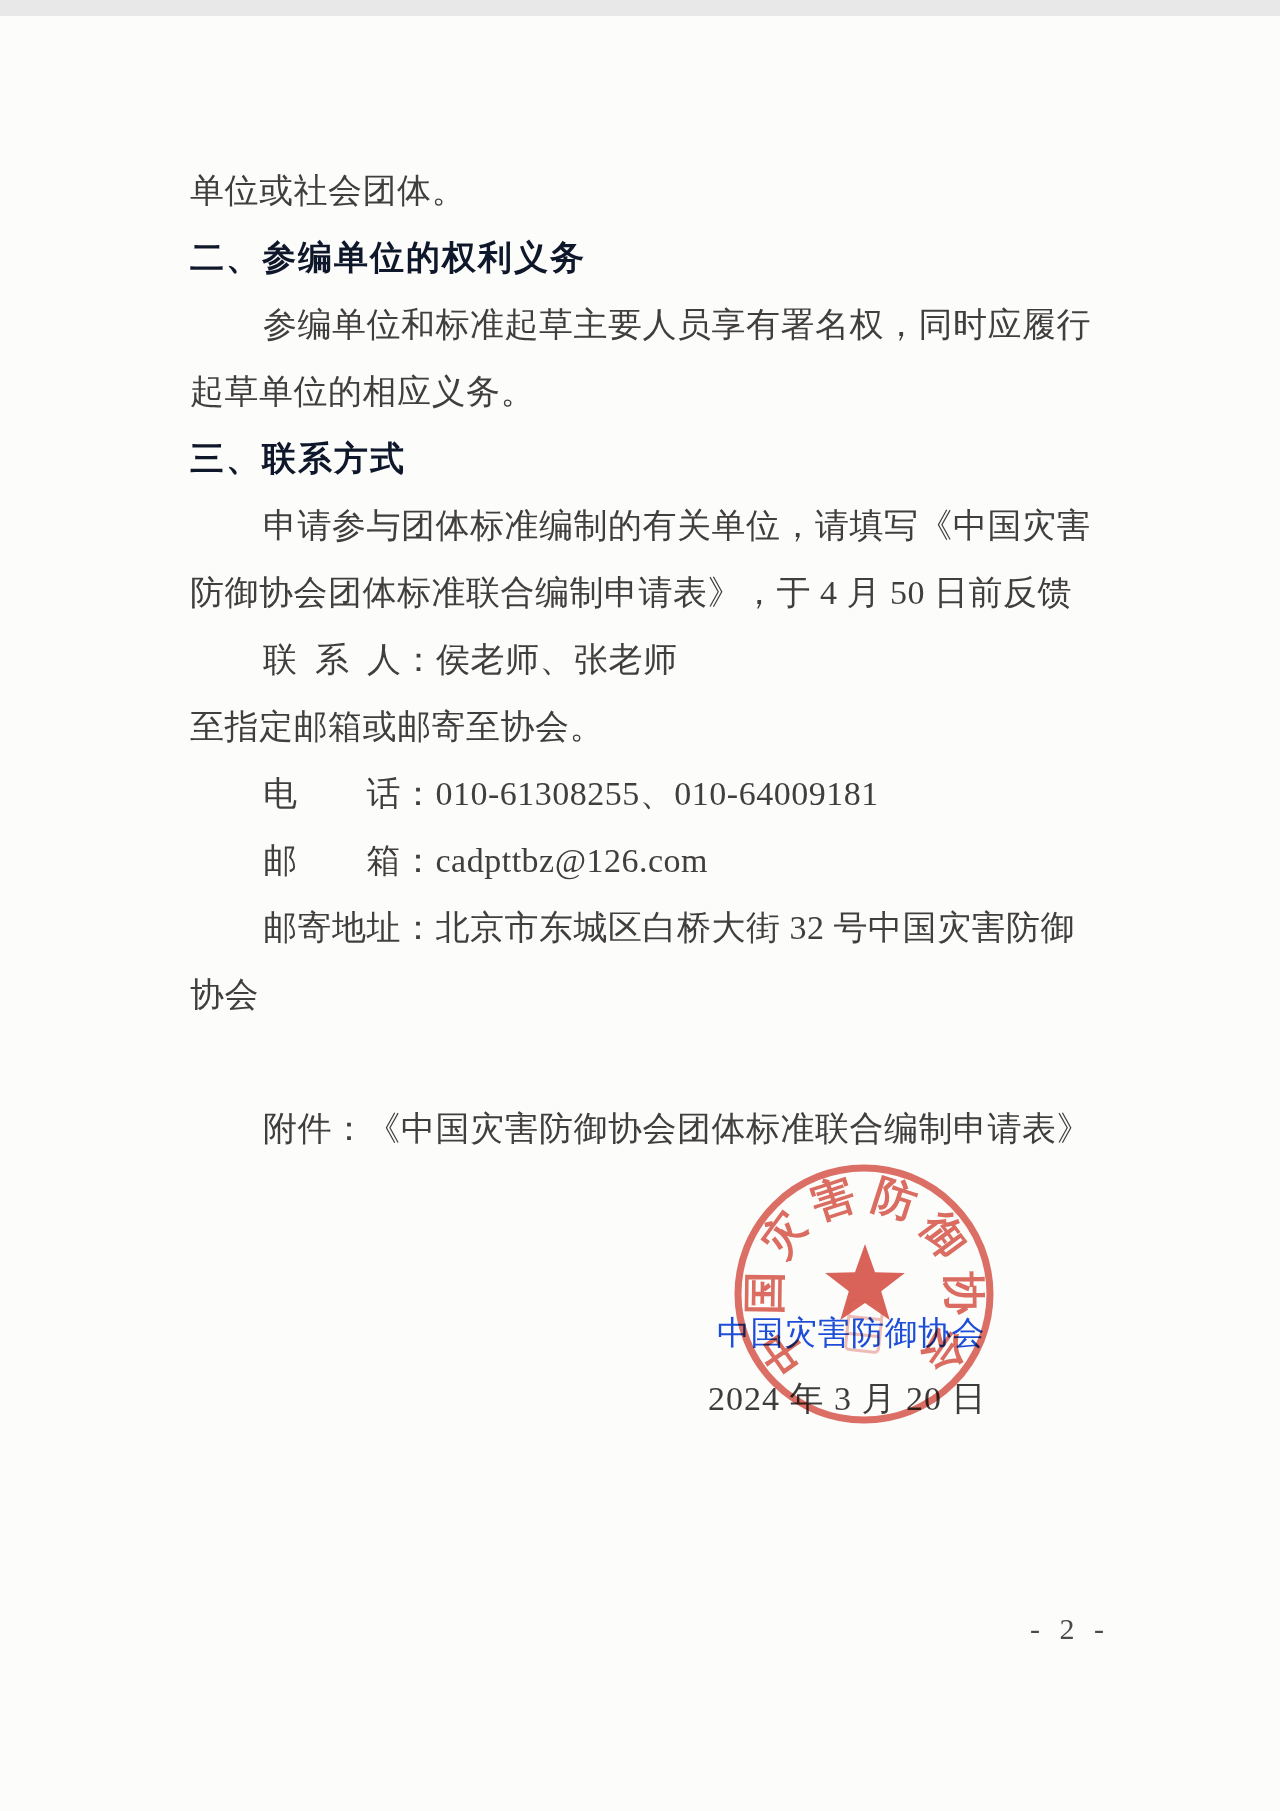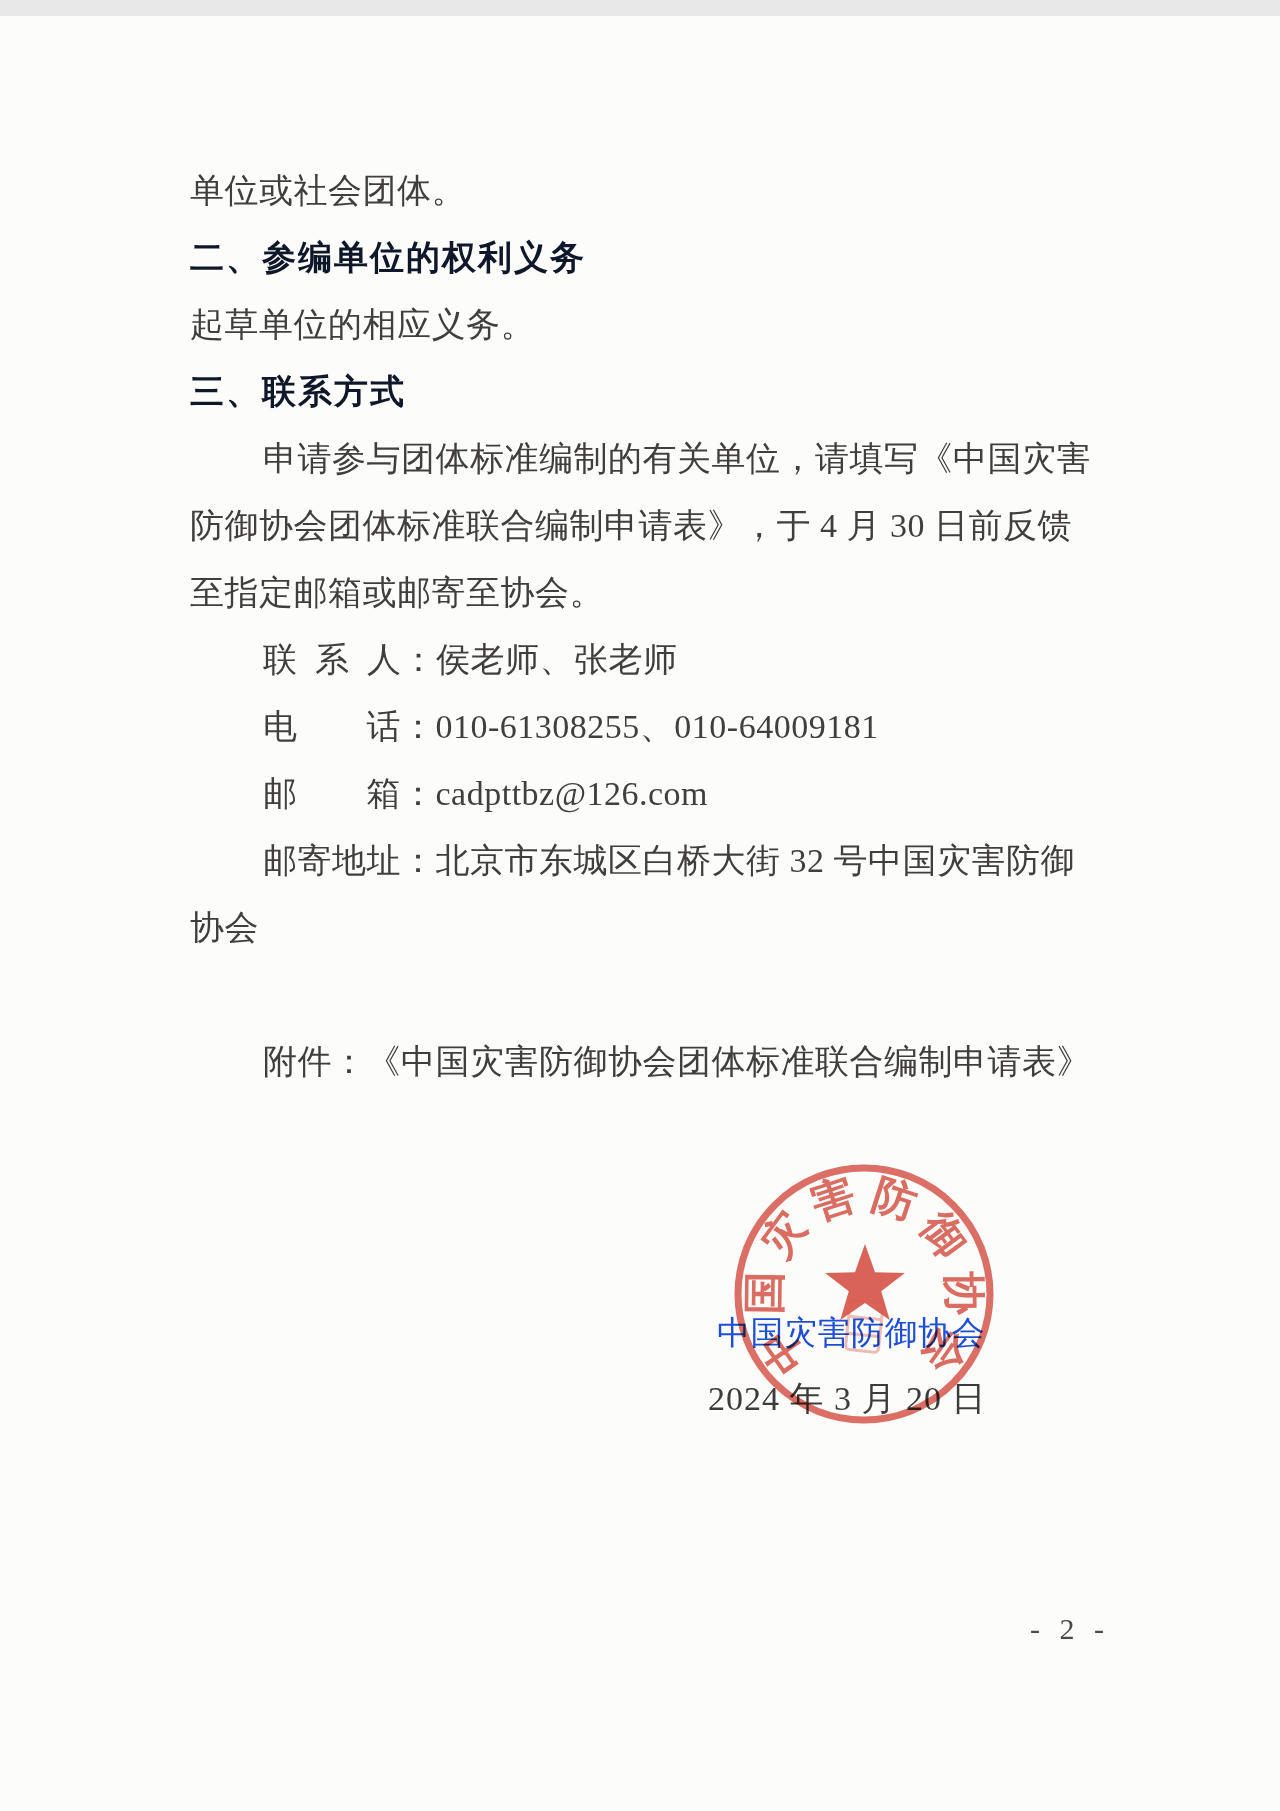--- a/index.html
+++ b/index.html
@@ -84,26 +84,27 @@
   }
 </style>
 </head>
 <body>
 
 <div class="page">
 
   <div class="body-text">
     <div class="line flush">单位或社会团体。</div>
     <div class="line heading">二、参编单位的权利义务</div>
+    <div class="line indent">参编单位和标准起草主要人员享有署名权，同时应履行</div>
     <div class="line flush">起草单位的相应义务。</div>
     <div class="line heading">三、联系方式</div>
     <div class="line indent">申请参与团体标准编制的有关单位，请填写《中国灾害</div>
-    <div class="line flush">防御协会团体标准联合编制申请表》，于 4 月 30 日前反馈</div>
+    <div class="line flush">防御协会团体标准联合编制申请表》，于 4 月 50 日前反馈</div>
+    <div class="line indent">联 系 人：侯老师、张老师</div>
     <div class="line flush">至指定邮箱或邮寄至协会。</div>
-    <div class="line indent">联 系 人：侯老师、张老师</div>
     <div class="line indent">电　　话：010-61308255、010-64009181</div>
     <div class="line indent">邮　　箱：cadpttbz@126.com</div>
     <div class="line indent">邮寄地址：北京市东城区白桥大街 32 号中国灾害防御</div>
     <div class="line flush">协会</div>
     <div class="line spacer"></div>
     <div class="line indent">附件：《中国灾害防御协会团体标准联合编制申请表》</div>
   </div>
 
   <div class="signature">中国灾害防御协会</div>
   <div class="doc-date">2024 年 3 月 20 日</div>

